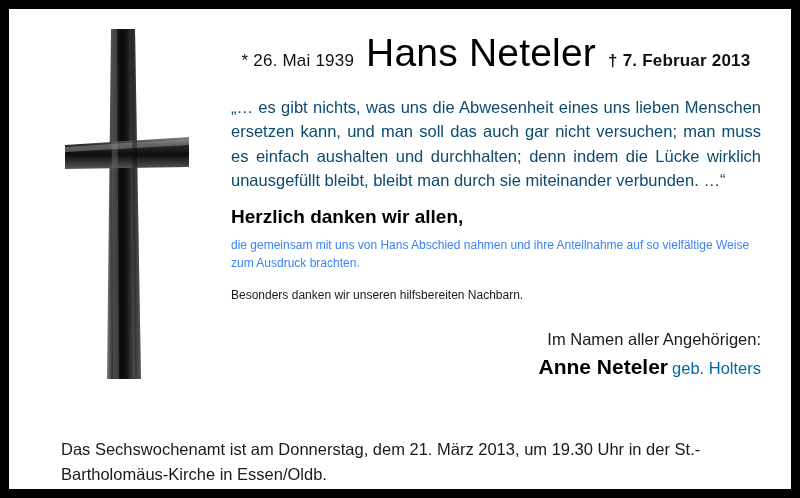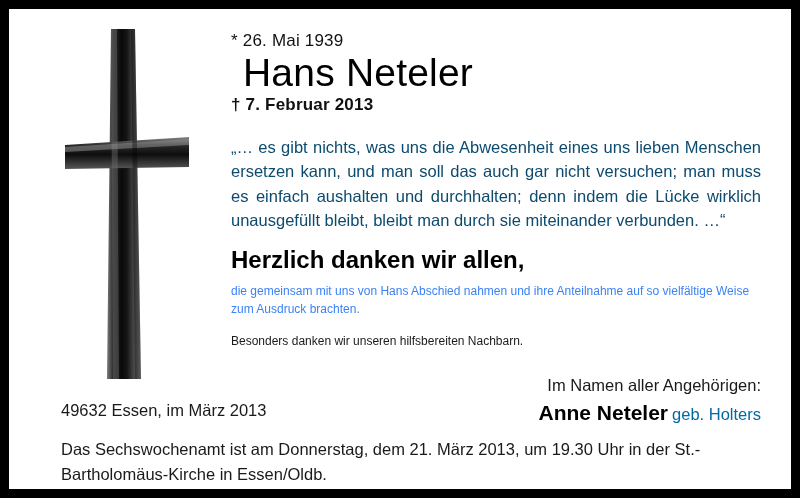--- a/index.html
+++ b/index.html
@@ -47,23 +47,22 @@
   
   .content {
     position: absolute;
     left: 222px;
     top: 22px;
     width: 530px;
   }
   .headline {
     display: flex;
     align-items: baseline;
-    justify-content: flex-end;
+    justify-content: center;
     white-space: nowrap;
-    flex-direction: column;
   }
   .born {
     font-size: 17px;
     color: #111;
     letter-spacing: .2px;
   }
   .name-main {
     font-size: 39px;
     color: #000;
     letter-spacing: .2px;
@@ -85,21 +84,21 @@
   }
   .quote-author {
     margin-top: 7px;
     font-size: 16.5px;
     color: #1a1a1a;
     text-align: right;
     padding-right: 4px;
   }
   .thanks-title {
     margin-top: 14px;
-    font-size: 24px;
+    font-size: 19px;
     font-weight: bold;
     color: #000;
   }
   .thanks-body {
     margin-top: 8px;
     font-size: 12px;
     line-height: 1.5;
     color: #3b82f6;
   }
   .thanks-extra {
@@ -198,19 +197,18 @@
       <div class="thanks-extra">Besonders danken wir unseren hilfsbereiten Nachbarn.</div>
 
       <div class="signature-block">
         <div class="sig-intro">Im Namen aller Angehörigen:</div>
         <div class="sig-name">
           <span>Anne Neteler</span><span class="sig-maiden">geb. Holters</span>
         </div>
       </div>
     </div>
 
-    <div class="place-line">49632 Essen, im März 2013</div>
     <div class="service-note">Das Sechswochenamt ist am Donnerstag, dem 21. März 2013, um 19.30 Uhr in der St.-Bartholomäus-Kirche in Essen/Oldb.</div>
 
   </div>
 
   <div class="frame"></div>
 </div>
 
 </body></html>

